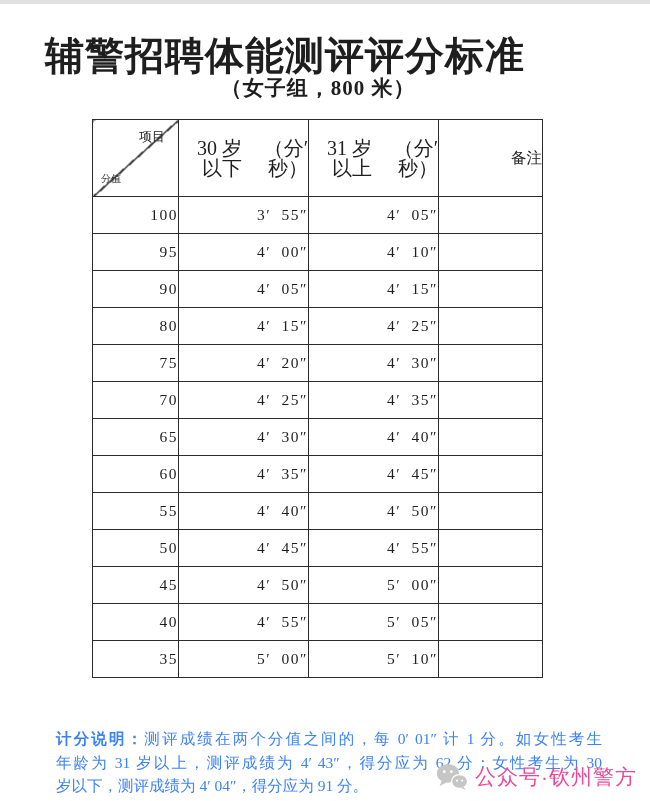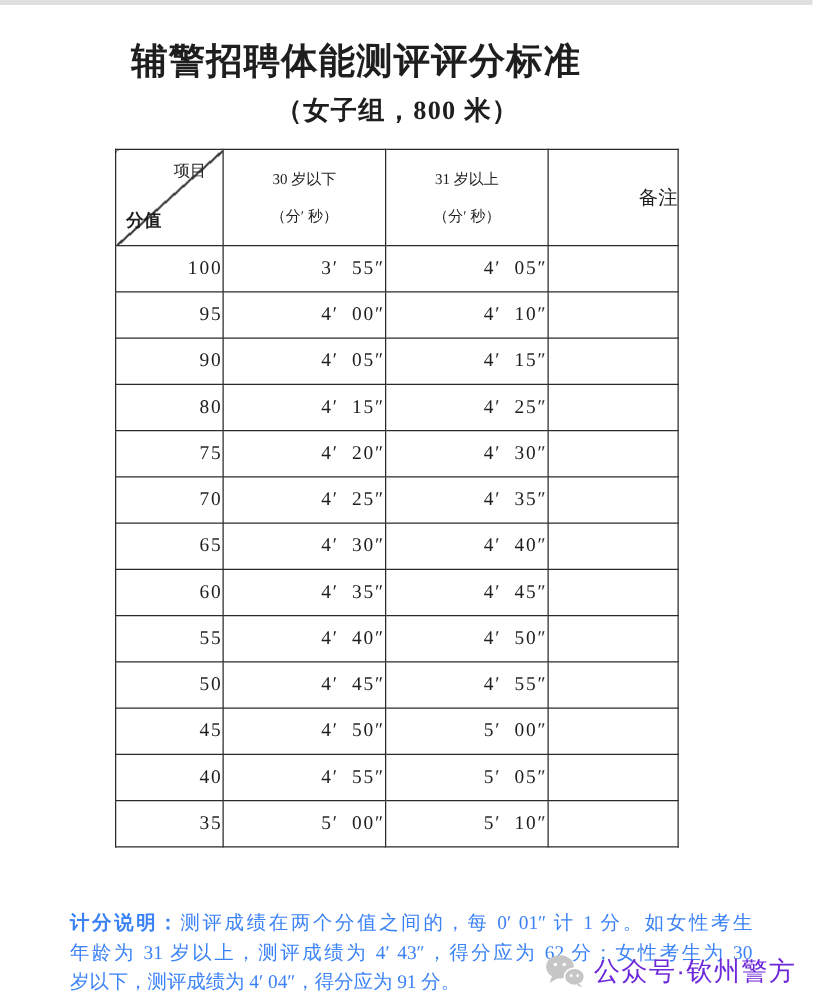--- a/index.html
+++ b/index.html
@@ -12,21 +12,21 @@
     overflow: hidden;
   }
   .page { position: absolute; inset: 0; }
   .top-strip {
     position: absolute; top: 0; left: 0; width: 650px; height: 4px;
     background: #e0e0e0;
   }
   .doc-title {
     position: absolute; top: 29px; left: 0; width: 570px;
     margin: 0; text-align: center;
-    font-size: 29px; font-weight: bold; letter-spacing: 1px;
+    font-size: 39px; font-weight: bold; letter-spacing: 1px;
   }
   .doc-subtitle {
     position: absolute; top: 74px; left: 0; width: 636px;
     margin: 0; text-align: center;
     font-size: 21px; font-weight: bold; letter-spacing: 1px;
   }
   table.score-table {
     position: absolute; left: 92px; top: 119px;
     width: 450px;
     border-collapse: collapse;
@@ -36,56 +36,55 @@
     border: 1.6px solid #2b2b2b;
     text-align: right; vertical-align: middle;
     font-weight: normal;
     padding: 0;
     font-size: 15.5px;
   }
   .score-table thead tr { height: 76px; }
   .score-table tbody tr { height: 37px; }
   .hdr-cell { line-height: 1; }
   .hdr-stack {
-    display: flex; flex-direction: column;
+    display: flex; 
     justify-content: space-evenly; align-items: center;
-    height: 76px; font-size: 12px;
+    height: 76px; font-size: 20px;
   }
   .diag {
     position: relative;
     background-image: linear-gradient(to bottom right,
       transparent calc(50% - 0.9px),
       #3a3a3a calc(50% - 0.9px),
       #3a3a3a calc(50% + 0.9px),
       transparent calc(50% + 0.9px));
   }
   .diag-top {
     position: absolute; top: 8px; right: 13px;
     font-size: 13px;
   }
   .diag-bottom {
     position: absolute; bottom: 10px; left: 8px;
-    font-size: 14px;
-    font-weight: bold;
+    font-size: 10px;
   }
   .score-table td { letter-spacing: 1.5px; word-spacing: 5px; }
   .footnote {
     position: absolute; left: 56px; top: 727px; width: 546px;
     font-size: 15.5px; line-height: 23.5px;
     color: #3b82f6;
   }
   .fline { text-align: justify; text-align-last: justify; }
   .fline.last { text-align: left; text-align-last: left; }
   .fline b { font-weight: bold; }
   .watermark {
     position: absolute; left: 436px; top: 763px;
     display: flex; align-items: center; gap: 7px;
     font-family: "Liberation Sans", "DejaVu Sans", sans-serif;
     font-size: 21px; letter-spacing: 1px;
-    color: #6d28d9;
+    color: #ec4899;
     user-select: none; white-space: nowrap;
   }
   .wm-icon { flex: 0 0 auto; }
 </style>
 </head>
 <body>
 
 <div class="page">
 
   <div class="top-strip"></div>

